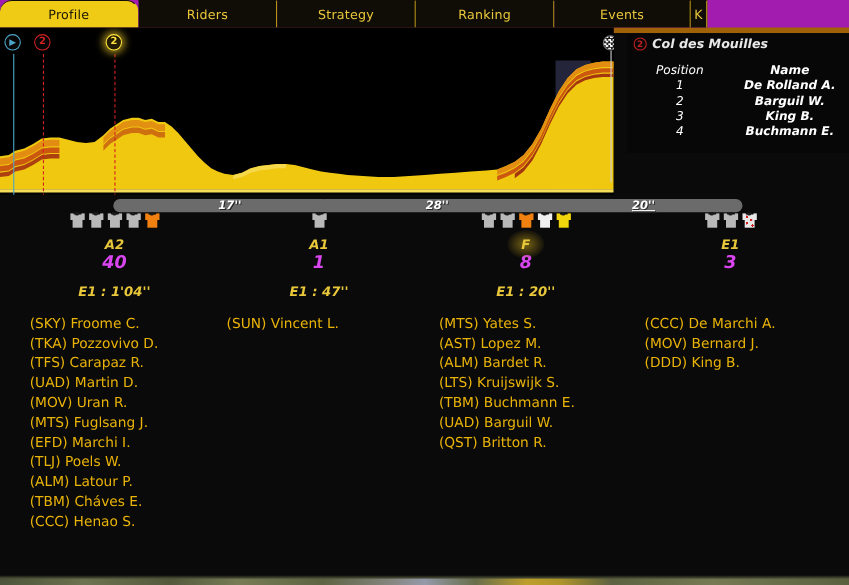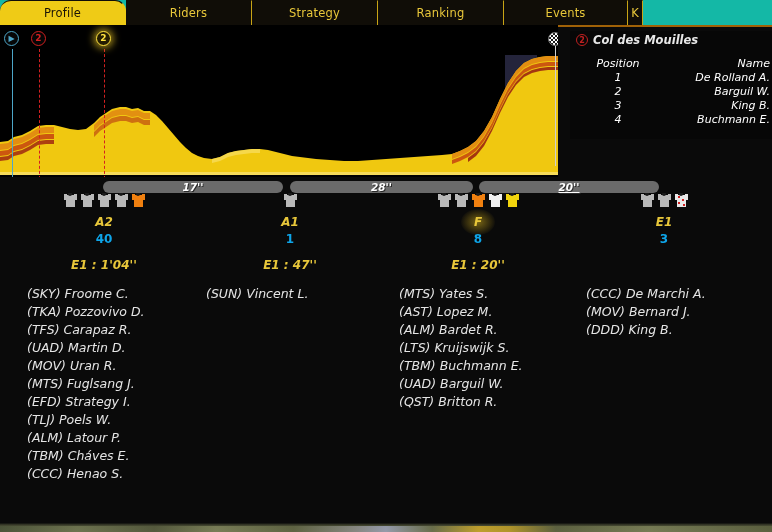--- a/index.html
+++ b/index.html
@@ -23,24 +23,24 @@
     background: #0a0a0a;
     overflow: hidden;
   }
 
   
   .tabbar {
     position: absolute;
     left: 0; top: 0;
     width: 772px;
     height: 25px;
-    background: #14b8a6;
+    background: #a21caf;
     display: flex;
     align-items: stretch;
-    border-bottom: 2px solid #a16207;
+    border-bottom: 5px solid #a16207;
   }
   .tab {
     flex: 0 0 auto;
     height: 25px;
     box-sizing: border-box;
     display: flex;
     align-items: center;
     justify-content: center;
     font-family: "DejaVu Sans", sans-serif;
     font-size: 11.5px;
@@ -177,36 +177,37 @@
   }
   .kom-table th, .kom-table td {
     font-size: 11px;
     font-style: italic;
     color: #ffffff;
     font-weight: normal;
     padding: 0 0 1px 0;
     white-space: nowrap;
   }
   .kom-table .c-pos { width: 96px; text-align: center; }
-  .kom-table .c-name { text-align: right; padding-right: 2px; }
+  .kom-table .c-name { text-align: center; padding-right: 2px; font-weight: bold; }
 
   
   .gapbar {
     position: absolute;
     height: 12px;
     background: #6b6b6b;
     border-radius: 6px;
     display: flex;
     align-items: center;
     justify-content: center;
     color: #ffffff;
     font-size: 10.5px;
     font-style: italic;
     font-weight: bold;
     text-shadow: 1px 1px 0 #2a2a2a;
+    padding-left: 16px;
   }
 
   
   .group {
     position: absolute;
     top: 192px;
     text-align: center;
   }
   .jerseys {
     display: flex;
@@ -263,44 +264,44 @@
     left: 50%; top: 50%;
     transform: translate(-50%, -50%);
     width: 34px; height: 26px;
     border-radius: 50%;
     background: radial-gradient(ellipse at center, rgba(210,175,30,.55) 0%, rgba(160,130,20,.20) 55%, rgba(0,0,0,0) 75%);
     pointer-events: none;
   }
   .glabel .txt { position: relative; }
   .gcount {
     margin-top: 3px;
-    font-size: 12px;
+    font-size: 16px;
+    font-style: italic;
     font-weight: bold;
-    color: #0ea5e9;
+    color: #d946ef;
     line-height: 14px;
   }
   .gtime {
     position: absolute;
     top: 258px;
     text-align: center;
     font-size: 12px;
     font-style: italic;
     font-weight: bold;
     color: #e8c73a;
   }
 
   
   .rider-col {
     position: absolute;
     top: 285px;
   }
   .rider {
     font-size: 12.5px;
-    font-style: italic;
-    color: #e5e5e5;
+    color: #eab308;
     line-height: 18px;
     white-space: nowrap;
   }
 
   
   .bottom-strip {
     position: absolute;
     left: 0; top: 519px;
     width: 772px; height: 13px;
     background:
@@ -558,21 +559,21 @@
     </div>
 
   <div id="ridercols">
       <div class="rider-col" style="left: 27px;">
         <div class="rider">(SKY) Froome C.</div>
         <div class="rider">(TKA) Pozzovivo D.</div>
         <div class="rider">(TFS) Carapaz R.</div>
         <div class="rider">(UAD) Martin D.</div>
         <div class="rider">(MOV) Uran R.</div>
         <div class="rider">(MTS) Fuglsang J.</div>
-        <div class="rider">(EFD) Strategy I.</div>
+        <div class="rider">(EFD) Marchi I.</div>
         <div class="rider">(TLJ) Poels W.</div>
         <div class="rider">(ALM) Latour P.</div>
         <div class="rider">(TBM) Cháves E.</div>
         <div class="rider">(CCC) Henao S.</div>
       </div>
       <div class="rider-col" style="left: 206px;">
         <div class="rider">(SUN) Vincent L.</div>
       </div>
       <div class="rider-col" style="left: 399px;">
         <div class="rider">(MTS) Yates S.</div>

